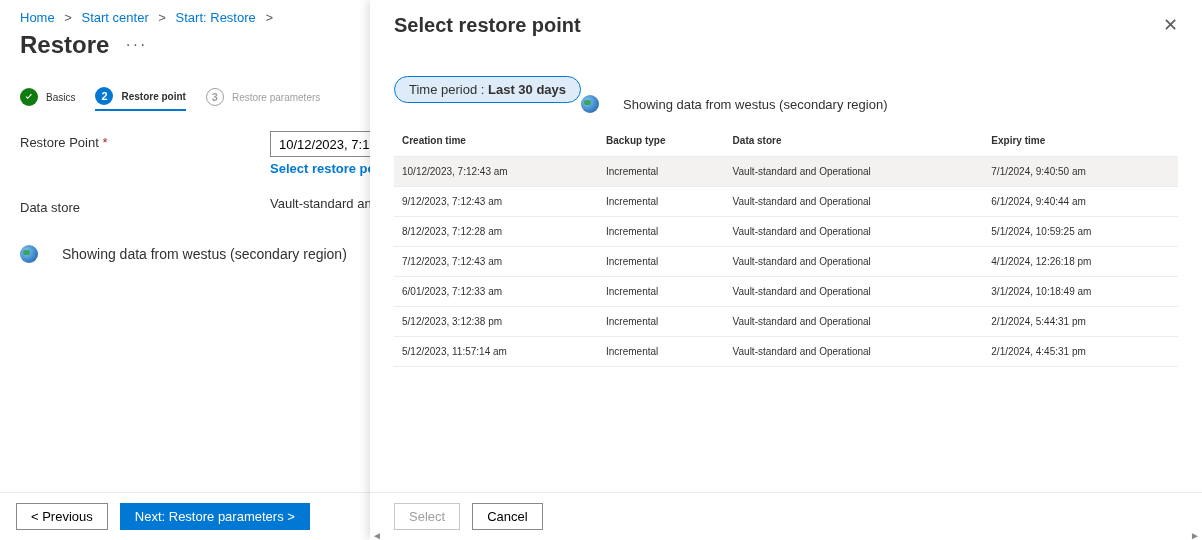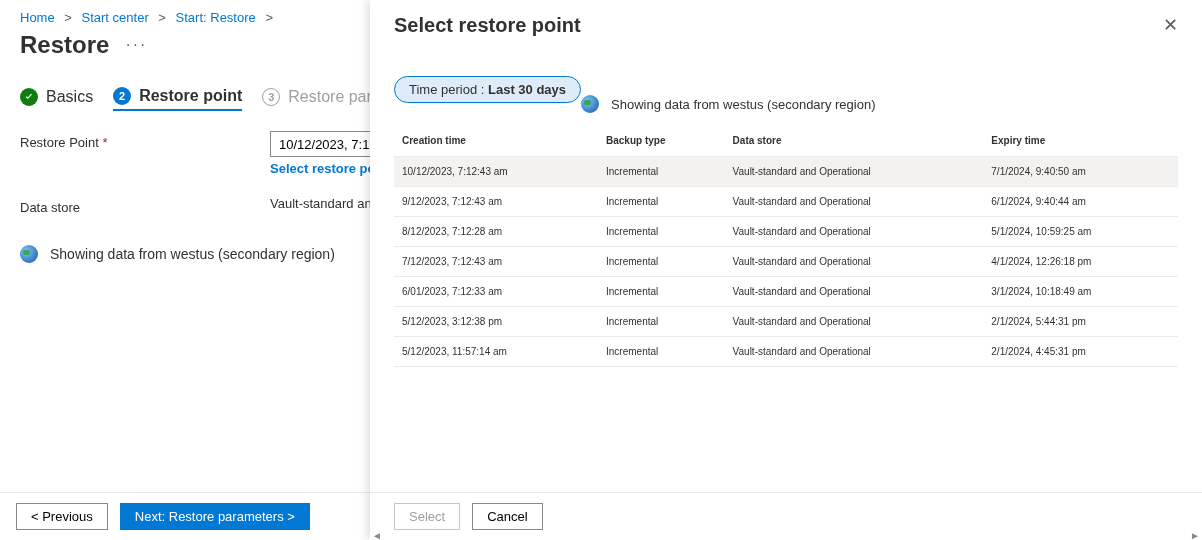--- a/index.html
+++ b/index.html
@@ -33,33 +33,33 @@
     width: 18px; height: 18px; border-radius: 50%;
     display: flex; align-items: center; justify-content: center;
     font-size: 11px; font-weight: 600; color: #fff;
   }
   .circle.done { background: #107c10; }
   .circle.done svg { width: 10px; height: 10px; fill: #fff; }
   .circle.active { background: #0078d4; }
   .circle.inactive { background: #fff; border:1px solid #a19f9d; color:#a19f9d; }
   .step.active { border-bottom: 2px solid #0078d4; }
   .step.active .label { font-weight: 600; }
-  .step .label { font-size: 16px; }
+  .step .label { font-size: 10px; }
   .step.inactive .label { color: #a19f9d; }
 
   .form-row { display: flex; align-items: flex-start; margin-bottom: 20px; }
   .form-row .lbl { width: 250px; padding-top: 4px; }
   .req { color: #a4262c; }
   .rp-input {
     border: 1px solid #8a8886; padding: 4px 8px; font-size: 13px;
     width: 180px; height: 26px; background: #fff;
   }
   .select-link { display: block; margin-top: 4px; font-size: 13px; font-weight:600; }
 
-  .region-note { display: flex; align-items: center; gap: 12px; margin-top: 30px; font-size: 14px; }
+  .region-note { display: flex; align-items: center; gap: 24px; margin-top: 30px; font-size: 14px; }
   .globe {
     width: 18px; height: 18px; border-radius: 50%;
     background: radial-gradient(circle at 35% 35%, #7fc8f8 0%, #3b82c4 60%, #1e5a8e 100%);
     position: relative; flex: none;
   }
   .globe::after {
     content: ""; position: absolute; left: 3px; top: 5px; width: 7px; height: 5px;
     background: #3ba55d; border-radius: 2px;
   }
 

